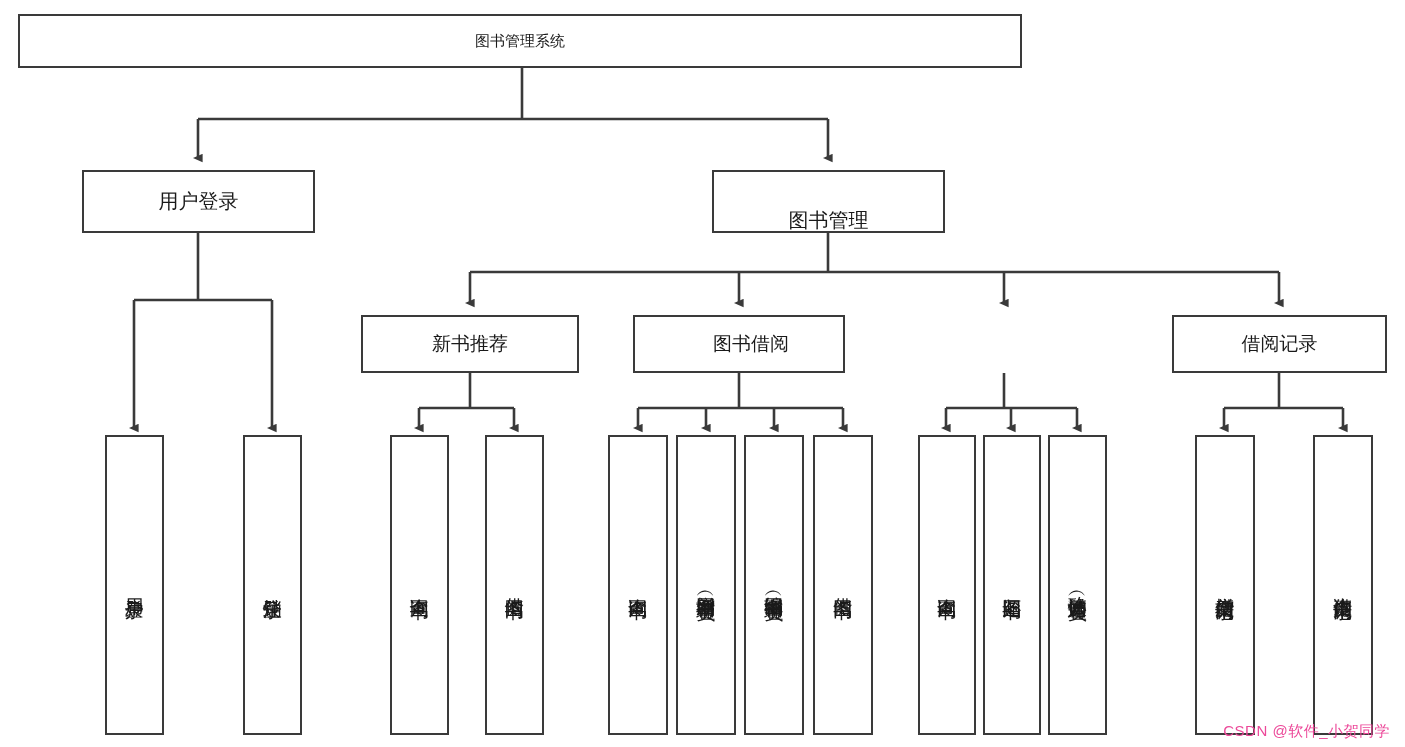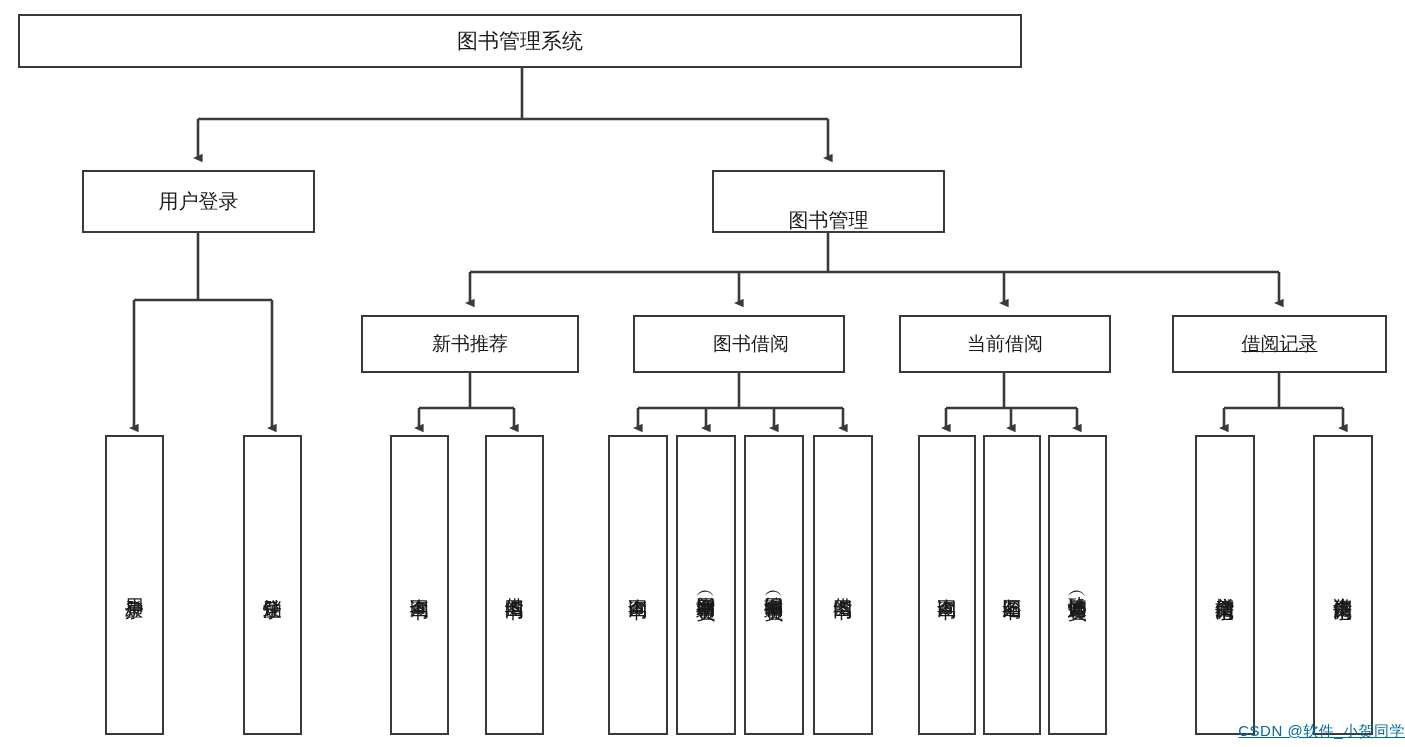--- a/index.html
+++ b/index.html
@@ -31,21 +31,21 @@
     border: 2px solid #3a3a3a;
     background: #ffffff;
     display: flex;
     align-items: center;
     justify-content: center;
     color: #1a1a1a;
     line-height: 1.12;
     text-align: center;
   }
   .node.root {
-    font-size: 21px;
+    font-size: 15px;
   }
   .node.lvl2 {
     font-size: 20px;
   }
   .node.lvl3 {
     font-size: 19px;
     justify-content: center;
   }
   .node.leaf {
     font-size: 19px;
@@ -55,27 +55,26 @@
     padding: 6px 0;
   }
   .node.leaf .vtext {
     writing-mode: vertical-rl;
     text-orientation: upright;
     display: block;
     white-space: pre-line;
   }
   .watermark {
     position: absolute;
-    right: 0;
+    right: 15px;
     bottom: 6px;
     font-size: 15px;
-    color: #0369a1;
+    color: #ec4899;
     letter-spacing: 0.5px;
     white-space: nowrap;
-    text-decoration: underline;
   }
 </style>
 </head>
 <body>
 
 <div id="canvas">
 
   <svg id="edges" viewBox="0 0 1405 747">
     <defs>
       <marker id="arrow" markerWidth="10" markerHeight="10" refX="4.2" refY="5" orient="auto" markerUnits="userSpaceOnUse">
@@ -137,24 +136,21 @@
   <div class="node lvl2" style="left:712px; top:170px; width:233px; height:63px;align-items:flex-end;">
     <span>图书管理</span>
   </div>
 
   <div class="node lvl3" style="left:361px; top:315px; width:218px; height:58px;">
     <span>新书推荐</span>
   </div>
   <div class="node lvl3" style="left:633px; top:315px; width:212px; height:58px;padding-left:24px;">
     <span>图书借阅</span>
   </div>
-  <div class="node lvl3" style="left:899px; top:315px; width:212px; height:58px;">
-    <span>当前借阅</span>
-  </div>
-  <div class="node lvl3" style="left:1172px; top:315px; width:215px; height:58px;text-decoration:underline;">
+  <div class="node lvl3" style="left:1172px; top:315px; width:215px; height:58px;">
     <span>借阅记录</span>
   </div>
 
   <div class="node leaf" style="left:105px; top:435px; width:59px; height:300px;">
     <span class="vtext">用户登录</span>
   </div>
   <div class="node leaf" style="left:243px; top:435px; width:59px; height:300px;">
     <span class="vtext">注销登录</span>
   </div>
 

